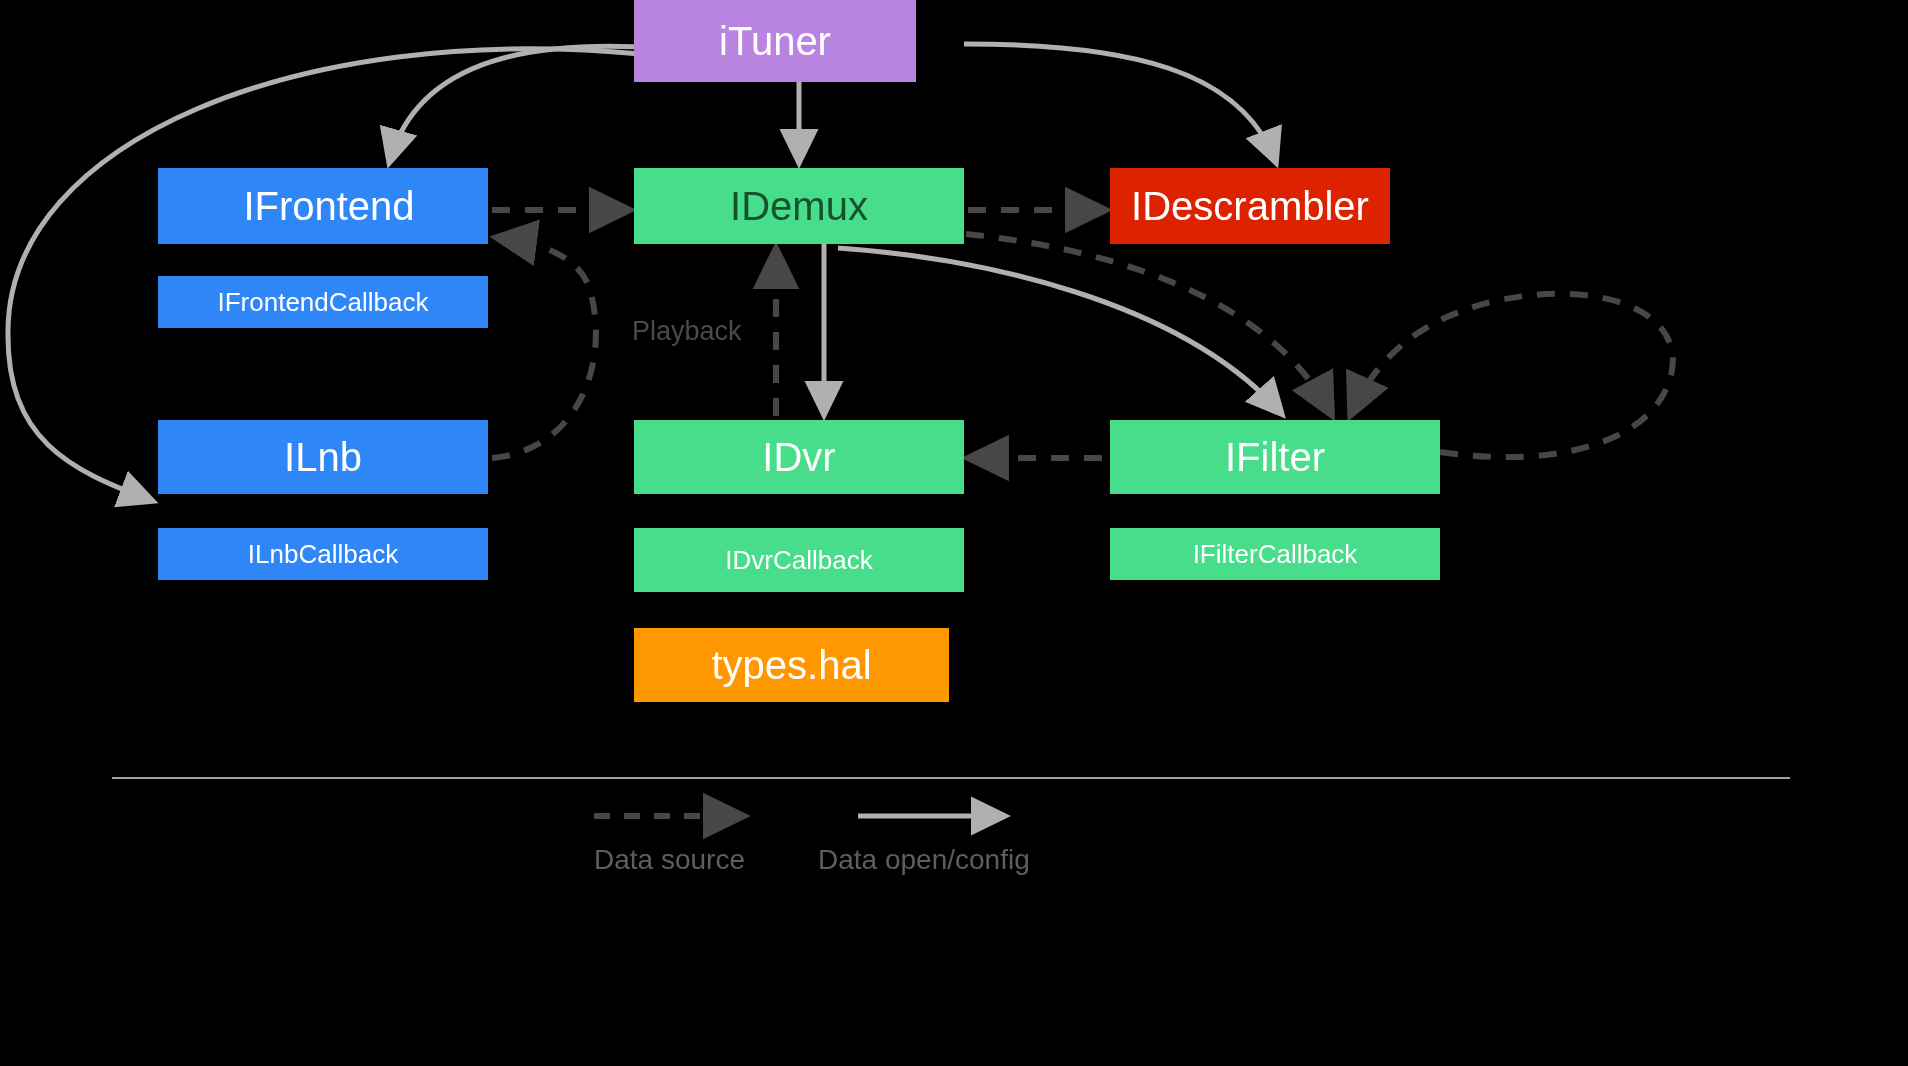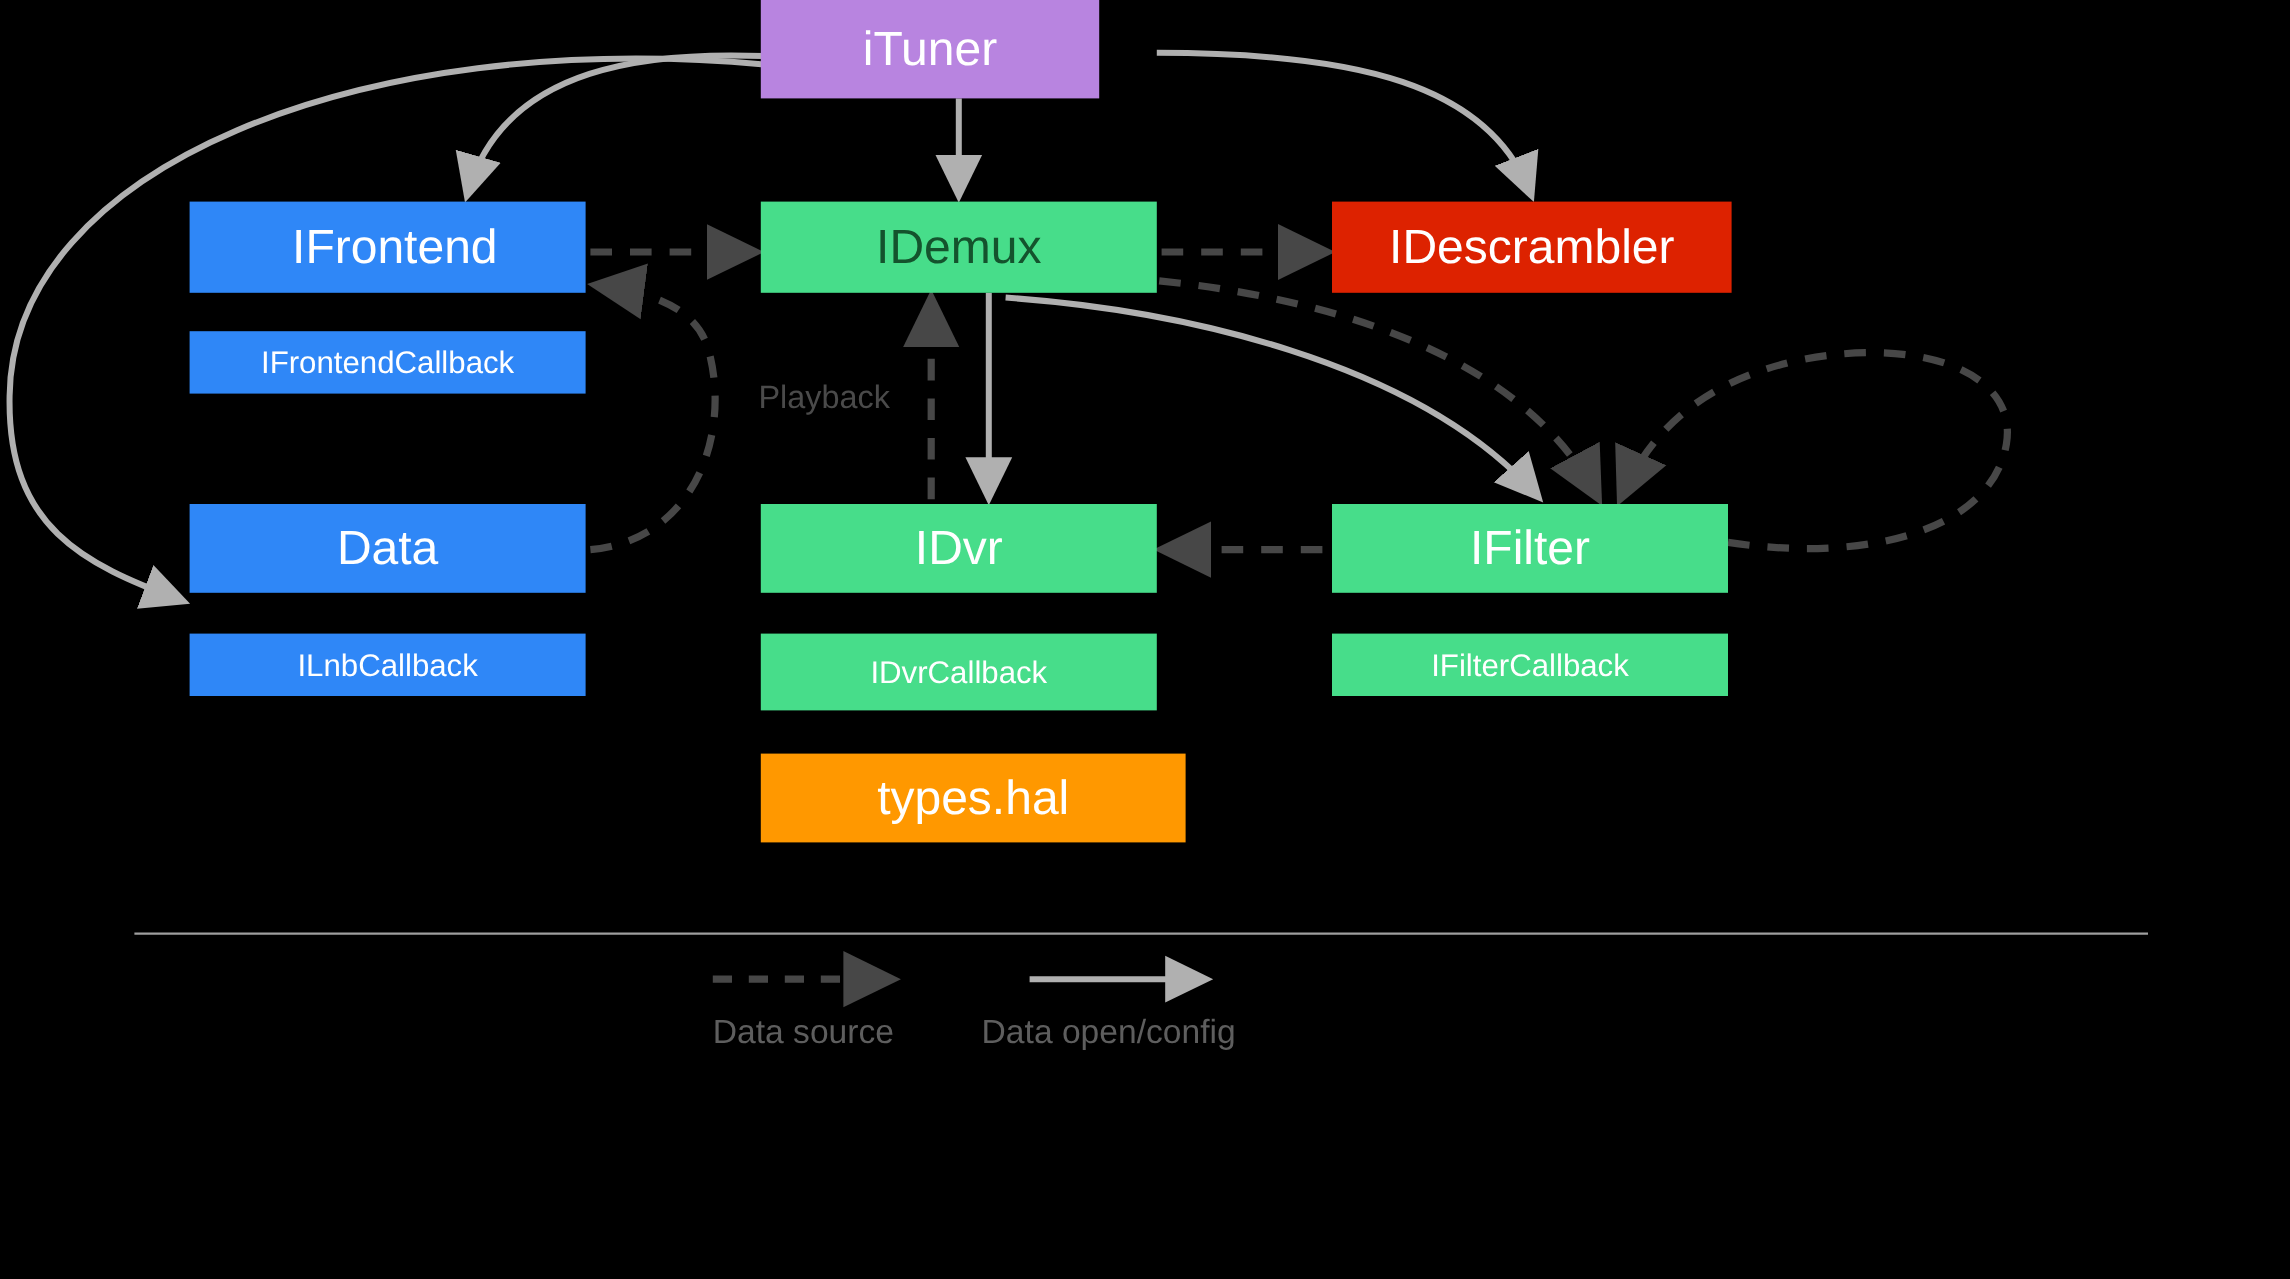--- a/index.html
+++ b/index.html
@@ -55,28 +55,28 @@
     <g>
       <line x1="858" y1="816" x2="1002" y2="816" stroke="#b0b0b0" stroke-width="5" marker-end="url(#ah-solid)"></line>
     </g>
   </svg>
 
   <div id="nodes">
       <div class="node big" style="left: 634px; top: 0px; width: 282px; height: 82px; background: rgb(184, 132, 224); color: rgb(255, 255, 255);">iTuner</div>
       <div class="node big" style="left: 158px; top: 168px; width: 330px; height: 76px; background: rgb(47, 135, 247); color: rgb(255, 255, 255); padding-left: 12px;">IFrontend</div>
       <div class="node small" style="left: 158px; top: 276px; width: 330px; height: 52px; background: rgb(47, 135, 247); color: rgb(255, 255, 255);">IFrontendCallback</div>
       <div class="node big" style="left: 634px; top: 168px; width: 330px; height: 76px; background: rgb(71, 221, 138); color: #14532d;">IDemux</div>
-      <div class="node big" style="left: 1110px; top: 168px; width: 333px; height: 76px; background: rgb(221, 34, 0); color: rgb(255, 255, 255);">IDescrambler</div>
-      <div class="node big" style="left: 158px; top: 420px; width: 330px; height: 74px; background: rgb(47, 135, 247); color: rgb(255, 255, 255);">Data</div>
+      <div class="node big" style="left: 1110px; top: 168px; width: 280px; height: 76px; background: rgb(221, 34, 0); color: rgb(255, 255, 255);">IDescrambler</div>
+      <div class="node big" style="left: 158px; top: 420px; width: 330px; height: 74px; background: rgb(47, 135, 247); color: rgb(255, 255, 255);">ILnb</div>
       <div class="node small" style="left: 158px; top: 528px; width: 330px; height: 52px; background: rgb(47, 135, 247); color: rgb(255, 255, 255);">ILnbCallback</div>
       <div class="node big" style="left: 634px; top: 420px; width: 330px; height: 74px; background: rgb(71, 221, 138); color: rgb(255, 255, 255);">IDvr</div>
       <div class="node small" style="left: 634px; top: 528px; width: 330px; height: 64px; background: rgb(71, 221, 138); color: rgb(255, 255, 255);">IDvrCallback</div>
       <div class="node big" style="left: 1110px; top: 420px; width: 330px; height: 74px; background: rgb(71, 221, 138); color: rgb(255, 255, 255);">IFilter</div>
       <div class="node small" style="left: 1110px; top: 528px; width: 330px; height: 52px; background: rgb(71, 221, 138); color: rgb(255, 255, 255);">IFilterCallback</div>
-      <div class="node big" style="left: 634px; top: 628px; width: 354px; height: 74px; background: rgb(255, 152, 0); color: rgb(255, 255, 255);">types.hal</div>
+      <div class="node big" style="left: 634px; top: 628px; width: 315px; height: 74px; background: rgb(255, 152, 0); color: rgb(255, 255, 255);">types.hal</div>
     </div>
 
   <div class="edge-label" style="left: 632px; top: 316px;">Playback</div>
 
   <div class="legend-text" style="left:594px;top:844px;">Data source</div>
   <div class="legend-text" style="left:818px;top:844px;">Data open/config</div>
 
 </div>
 
 </body></html>

